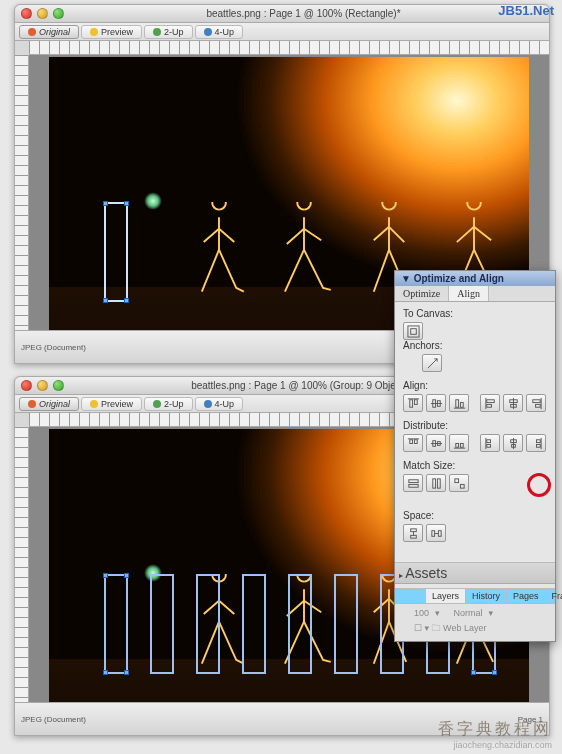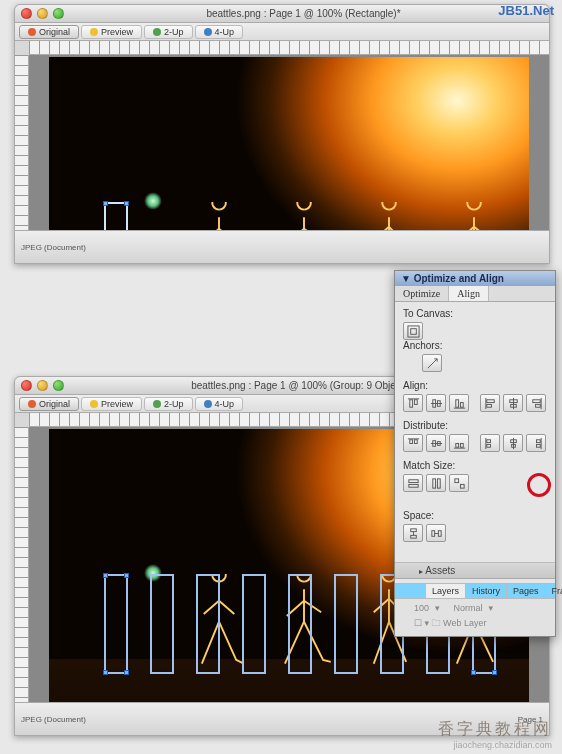--- a/index.html
+++ b/index.html
@@ -31,21 +31,21 @@
 }
 .window {
   position: absolute;
   left: 14px;
   width: 536px;
   background: #d8d8d8;
   border: 1px solid #aaa;
   border-radius: 6px 6px 0 0;
   box-shadow: 0 2px 6px rgba(0,0,0,0.3);
 }
-.win1 { top: 4px; height: 260px; }
+.win1 { top: 4px; height: 360px; }
 .win2 { top: 376px; height: 360px; }
 .titlebar {
   height: 18px;
   background: linear-gradient(#f0f0f0, #d0d0d0);
   border-radius: 6px 6px 0 0;
   display: flex;
   align-items: center;
   padding: 0 6px;
   border-bottom: 1px solid #aaa;
 }
@@ -73,21 +73,21 @@
   align-items: center;
   gap: 3px;
   padding: 1px 8px;
   font-size: 9px;
   border: 1px solid #bbb;
   border-radius: 3px;
   margin-right: 2px;
   background: linear-gradient(#fafafa,#e2e2e2);
   cursor: pointer;
 }
-.view-tab.active { background: linear-gradient(#f6f6f6,#d2d2d2); border-color: #999; }
+.view-tab.active { background: linear-gradient(#f6f6f6,#d2d2d2); border-color: #999; font-style: italic; }
 .view-dot { width: 8px; height: 8px; border-radius: 50%; }
 .ruler-h {
   height: 14px;
   background: #f2f2f2;
   border-bottom: 1px solid #aaa;
   margin-left: 14px;
   position: relative;
   background-image: repeating-linear-gradient(to right, #999 0, #999 1px, transparent 1px, transparent 10px);
   font-size: 7px;
   color: #666;
@@ -209,22 +209,22 @@
   border: 3px solid #d01020;
   border-radius: 50%;
   pointer-events: none;
 }
 .sub-panel {
   background: #e2e2e2;
   border-top: 1px solid #bbb;
   margin-top: 4px;
 }
 .sub-title {
-  padding: 2px 24px;
-  font-size: 10px;
+  padding: 2px 4px;
+  font-size: 14px;
   color: #444;
   background: linear-gradient(#d8d8d8,#c8c8c8);
   border-bottom: 1px solid #aaa;
 }
 .sub-title::before { content: "▸ "; font-size: 8px; }
 .sub-title.exp::before { content: "▾ "; }
 .sub-tabs { display: flex; font-size: 9px; background: #7dd3fc; border-bottom: 1px solid #bbb; padding-left: 31px; }
 .sub-tab { padding: 2px 6px; border-right: 1px solid #bbb; cursor: pointer; }
 .sub-tab.active { background: #eee; }
 .layers-body { padding: 4px 19px; font-size: 9px; color: #888; }

